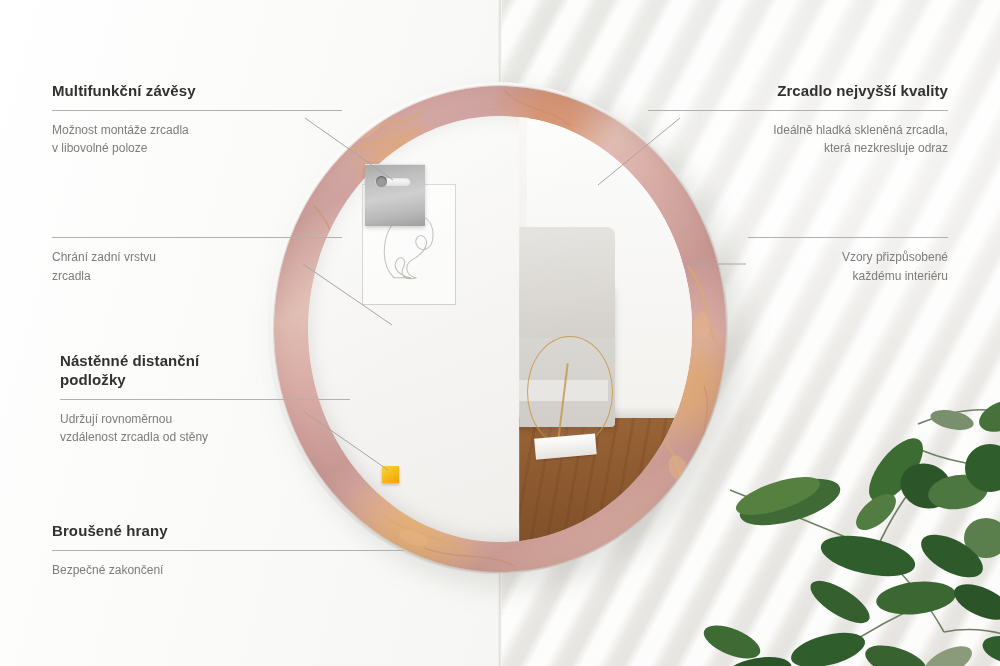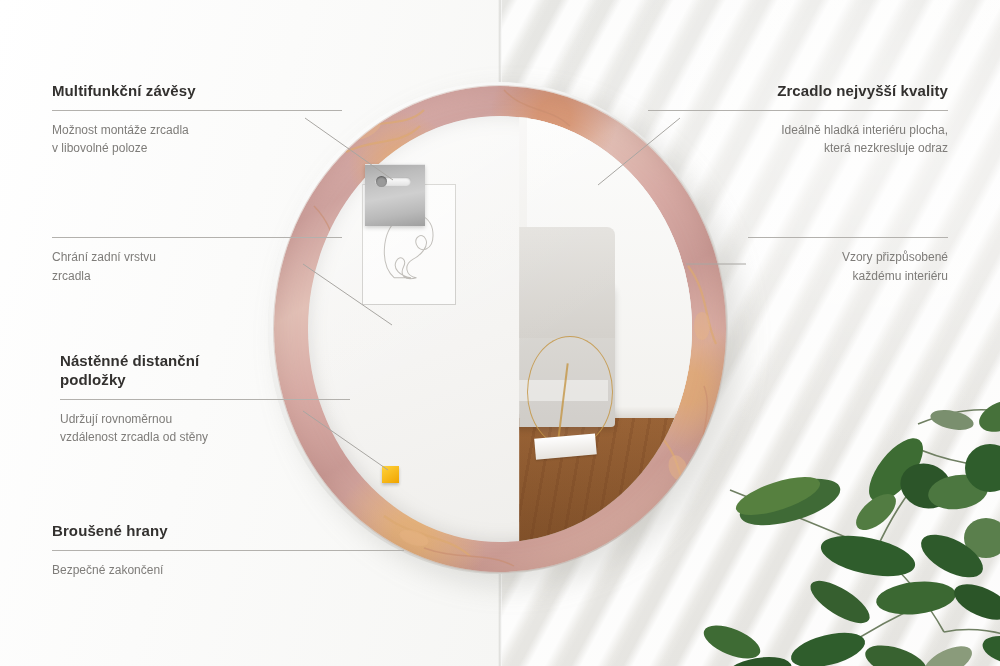--- a/index.html
+++ b/index.html
@@ -285,21 +285,21 @@
 
   <div class="cal c4">
     <div class="ttl">Broušené hrany</div>
     <div class="rule"></div>
     <div class="desc">Bezpečné zakončení</div>
   </div>
 
   <div class="cal c5 right">
     <div class="ttl">Zrcadlo nejvyšší kvality</div>
     <div class="rule"></div>
-    <div class="desc">Ideálně hladká interiéru plocha,
+    <div class="desc">Ideálně hladká skleněná zrcadla,
 která nezkresluje odraz</div>
   </div>
 
   <div class="cal c6 right">
     <div class="rule"></div>
     <div class="desc">Vzory přizpůsobené
 každému interiéru</div>
   </div>
 
   <div class="plant">

